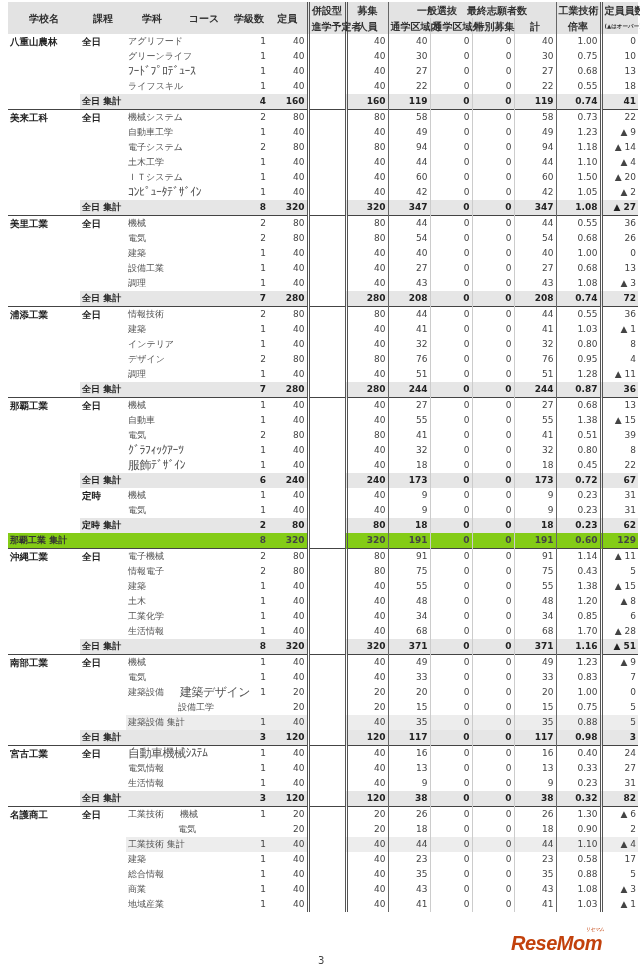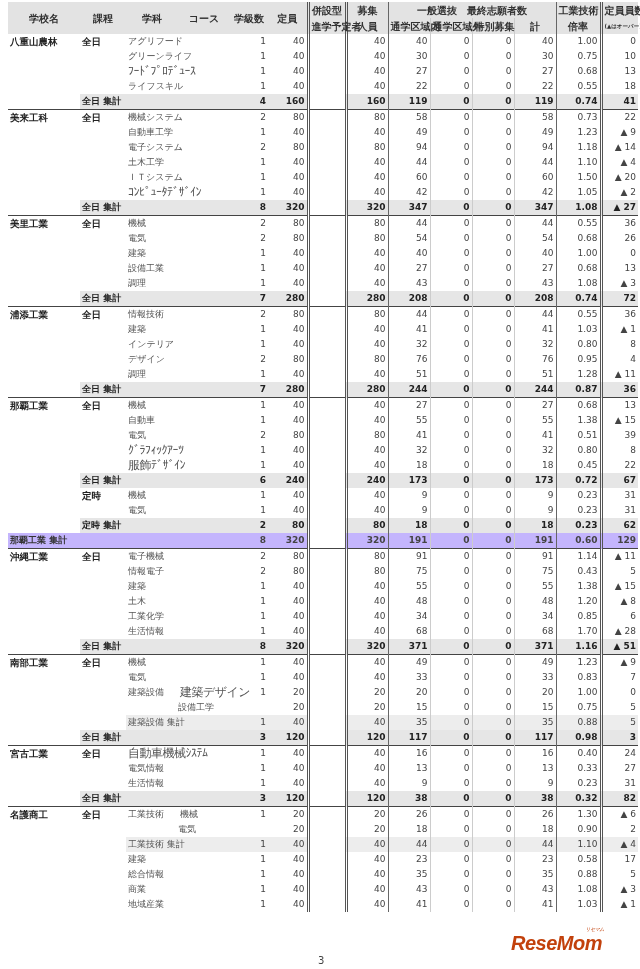--- a/index.html
+++ b/index.html
@@ -7,21 +7,21 @@
   table{border-collapse:collapse;position:absolute;left:8px;top:2px;table-layout:fixed;width:630px;}
   td,th{padding:0 2px;height:15px;line-height:15px;font-size:9px;white-space:nowrap;overflow:visible;}
   thead th{background:#e3e3e3;font-weight:bold;color:#333;font-size:10px;}
   thead tr.h1 th{height:16px;}
   thead tr.h2 th{height:16px;}
   .small{font-size:10px;}
   .num{text-align:right;color:#444;}
   .c-school,.c-course{font-weight:bold;color:#222;font-size:9.5px;}
   .sub td{background:#e6e6e6;font-weight:bold;color:#222;}
   .sub2 td.g{background:#ededed;}
-  .grand td{background:#c4b5fd;font-weight:bold;}
+  .grand td{background:#84cc16;font-weight:bold;}
   .b-dbl-r{border-right:3px double #555;}
   .b-r{border-right:1px solid #666;}
   .b-r-light{border-right:1px solid #ccc;}
   .b-top{border-top:1.5px solid #444;}
   .dept{color:#555;}
   .hw{font-size:12px;letter-spacing:-0.5px;}
   .blank{background:#fff !important;}
   .footer-page{position:absolute;left:318px;top:955px;font-size:10px;color:#444;}
   .logo{position:absolute;left:511px;top:932px;font-size:20px;font-weight:bold;color:#c2410c;font-family:"Liberation Sans",sans-serif;letter-spacing:-0.5px;font-style:italic;}
   .logo small{position:absolute;right:-2px;top:-6px;font-size:5px;font-weight:normal;}

